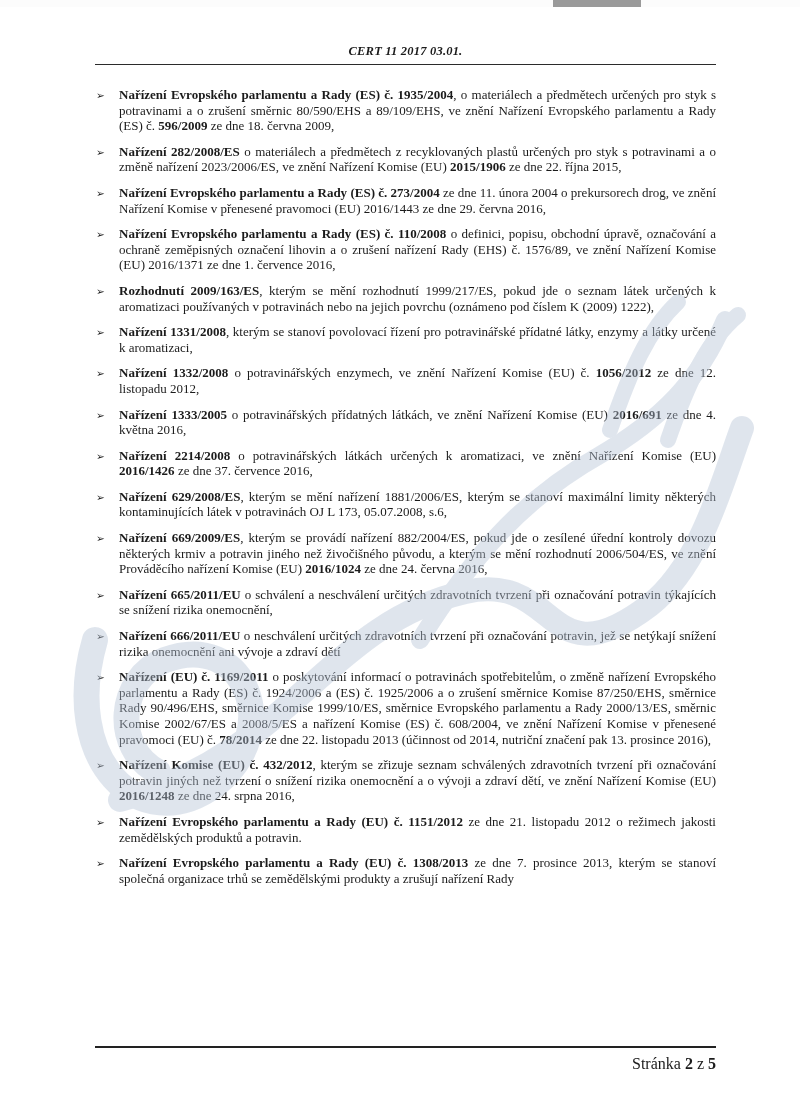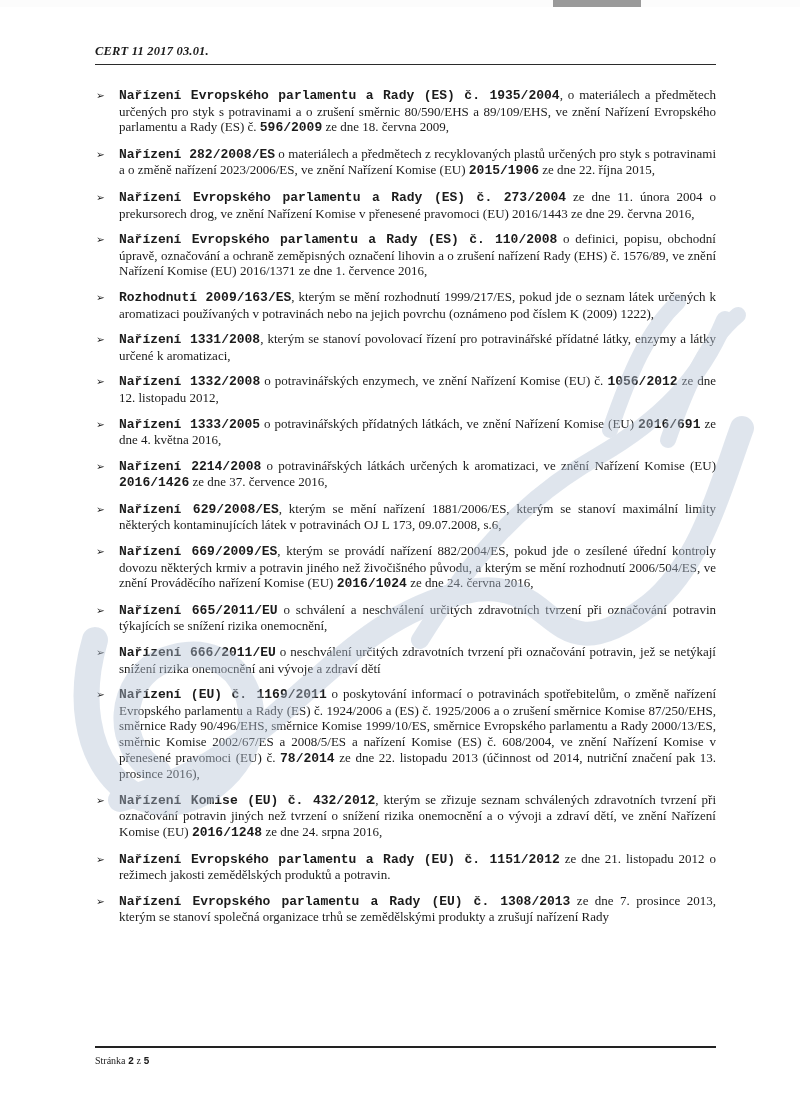--- a/index.html
+++ b/index.html
@@ -6,42 +6,42 @@
   body{
     width:800px;height:1100px;position:relative;overflow:hidden;
     background:#ffffff;color:#1b1b1b;
     font-family:"Liberation Serif", serif;
   }
   .scan-strip{position:absolute;top:0;left:0;width:800px;height:7px;background:#fcfcfc;}
   .scan-mark{position:absolute;top:0;left:553px;width:88px;height:7px;background:#9a9a9a;}
 
   .header{
     position:absolute;top:44px;left:95px;width:621px;
-    text-align:left;font-style:italic;font-weight:bold;font-size:12.5px;
+    text-align:center;font-style:italic;font-weight:bold;font-size:12.5px;
     padding-bottom:5px;border-bottom:1.6px solid #2b2b2b;
     letter-spacing:.2px;z-index:2;
   }
 
   .content{position:absolute;top:87px;left:95px;width:621px;z-index:2;}
   .item{
     position:relative;padding-left:24px;margin-bottom:10px;
     text-align:justify;font-size:13px;line-height:15.6px;
   }
   .bullet{position:absolute;left:1px;top:1px;font-size:10.5px;color:#1b1b1b;}
-  .b{font-weight:bold;font-family:Liberation Mono, monospace;}
+  .b{font-weight:bold;}
 
   .watermark{
     position:absolute;left:0;top:0;width:800px;height:1100px;
     z-index:3;pointer-events:none;opacity:.42;
   }
 
   .footer{
     position:absolute;left:95px;top:1046px;width:621px;
     border-top:2.6px solid #222;
-    text-align:left;padding-top:7px;font-size:10px;z-index:2;
+    text-align:right;padding-top:7px;font-size:16px;z-index:2;
   }
 </style>
 </head>
 <body>
 
 <div class="scan-strip">
   <div class="scan-mark"></div>
 </div>
 
 <div class="header">
@@ -52,21 +52,21 @@
   <div class="list" id="list">
       <div class="item"><span class="bullet">➢</span><span><span class="b">Nařízení Evropského parlamentu a Rady (ES) č. 1935/2004</span><span>, o materiálech a předmětech určených pro styk s potravinami a o zrušení směrnic 80/590/EHS a 89/109/EHS, ve znění Nařízení Evropského parlamentu a Rady (ES) č. </span><span class="b">596/2009</span><span> ze dne 18. června 2009,</span></span></div>
       <div class="item"><span class="bullet">➢</span><span><span class="b">Nařízení 282/2008/ES</span><span> o materiálech a předmětech z recyklovaných plastů určených pro styk s potravinami a o změně nařízení 2023/2006/ES, ve znění Nařízení Komise (EU) </span><span class="b">2015/1906</span><span> ze dne 22. října 2015,</span></span></div>
       <div class="item"><span class="bullet">➢</span><span><span class="b">Nařízení Evropského parlamentu a Rady (ES) č. 273/2004</span><span> ze dne 11. února 2004 o prekursorech drog, ve znění Nařízení Komise v přenesené pravomoci (EU) 2016/1443 ze dne 29. června 2016,</span></span></div>
       <div class="item"><span class="bullet">➢</span><span><span class="b">Nařízení Evropského parlamentu a Rady (ES) č. 110/2008</span><span> o definici, popisu, obchodní úpravě, označování a ochraně zeměpisných označení lihovin a o zrušení nařízení Rady (EHS) č. 1576/89, ve znění Nařízení Komise (EU) 2016/1371 ze dne 1. července 2016,</span></span></div>
       <div class="item"><span class="bullet">➢</span><span><span class="b">Rozhodnutí 2009/163/ES</span><span>, kterým se mění rozhodnutí 1999/217/ES, pokud jde o seznam látek určených k aromatizaci používaných v potravinách nebo na jejich povrchu (oznámeno pod číslem K (2009) 1222),</span></span></div>
       <div class="item"><span class="bullet">➢</span><span><span class="b">Nařízení 1331/2008</span><span>, kterým se stanoví povolovací řízení pro potravinářské přídatné látky, enzymy a látky určené k aromatizaci,</span></span></div>
       <div class="item"><span class="bullet">➢</span><span><span class="b">Nařízení 1332/2008</span><span> o potravinářských enzymech, ve znění Nařízení Komise (EU) č. </span><span class="b">1056/2012</span><span> ze dne 12. listopadu 2012,</span></span></div>
       <div class="item"><span class="bullet">➢</span><span><span class="b">Nařízení 1333/2005</span><span> o potravinářských přídatných látkách, ve znění Nařízení Komise (EU) </span><span class="b">2016/691</span><span> ze dne 4. května 2016,</span></span></div>
       <div class="item"><span class="bullet">➢</span><span><span class="b">Nařízení 2214/2008</span><span> o potravinářských látkách určených k aromatizaci, ve znění Nařízení Komise (EU) </span><span class="b">2016/1426</span><span> ze dne 37. července 2016,</span></span></div>
-      <div class="item"><span class="bullet">➢</span><span><span class="b">Nařízení 629/2008/ES</span><span>, kterým se mění nařízení 1881/2006/ES, kterým se stanoví maximální limity některých kontaminujících látek v potravinách OJ L 173, 09.07.2008, s.6,</span></span></div>
+      <div class="item"><span class="bullet">➢</span><span><span class="b">Nařízení 629/2008/ES</span><span>, kterým se mění nařízení 1881/2006/ES, kterým se stanoví maximální limity některých kontaminujících látek v potravinách OJ L 173, 05.07.2008, s.6,</span></span></div>
       <div class="item"><span class="bullet">➢</span><span><span class="b">Nařízení 669/2009/ES</span><span>, kterým se provádí nařízení 882/2004/ES, pokud jde o zesílené úřední kontroly dovozu některých krmiv a potravin jiného než živočišného původu, a kterým se mění rozhodnutí 2006/504/ES, ve znění Prováděcího nařízení Komise (EU) </span><span class="b">2016/1024</span><span> ze dne 24. června 2016,</span></span></div>
       <div class="item"><span class="bullet">➢</span><span><span class="b">Nařízení 665/2011/EU</span><span> o schválení a neschválení určitých zdravotních tvrzení při označování potravin týkajících se snížení rizika onemocnění,</span></span></div>
       <div class="item"><span class="bullet">➢</span><span><span class="b">Nařízení 666/2011/EU</span><span> o neschválení určitých zdravotních tvrzení při označování potravin, jež se netýkají snížení rizika onemocnění ani vývoje a zdraví dětí</span></span></div>
       <div class="item"><span class="bullet">➢</span><span><span class="b">Nařízení (EU) č. 1169/2011</span><span> o poskytování informací o potravinách spotřebitelům, o změně nařízení Evropského parlamentu a Rady (ES) č. 1924/2006 a (ES) č. 1925/2006 a o zrušení směrnice Komise 87/250/EHS, směrnice Rady 90/496/EHS, směrnice Komise 1999/10/ES, směrnice Evropského parlamentu a Rady 2000/13/ES, směrnic Komise 2002/67/ES a 2008/5/ES a nařízení Komise (ES) č. 608/2004, ve znění Nařízení Komise v přenesené pravomoci (EU) č. </span><span class="b">78/2014</span><span> ze dne 22. listopadu 2013 (účinnost od 2014, nutriční značení pak 13. prosince 2016),</span></span></div>
       <div class="item"><span class="bullet">➢</span><span><span class="b">Nařízení Komise (EU) č. 432/2012</span><span>, kterým se zřizuje seznam schválených zdravotních tvrzení při označování potravin jiných než tvrzení o snížení rizika onemocnění a o vývoji a zdraví dětí, ve znění Nařízení Komise (EU) </span><span class="b">2016/1248</span><span> ze dne 24. srpna 2016,</span></span></div>
       <div class="item"><span class="bullet">➢</span><span><span class="b">Nařízení Evropského parlamentu a Rady (EU) č. 1151/2012</span><span> ze dne 21. listopadu 2012 o režimech jakosti zemědělských produktů a potravin.</span></span></div>
       <div class="item"><span class="bullet">➢</span><span><span class="b">Nařízení Evropského parlamentu a Rady (EU) č. 1308/2013</span><span> ze dne 7. prosince 2013, kterým se stanoví společná organizace trhů se zemědělskými produkty a zrušují nařízení Rady</span></span></div>
     </div>
 </div>
 

